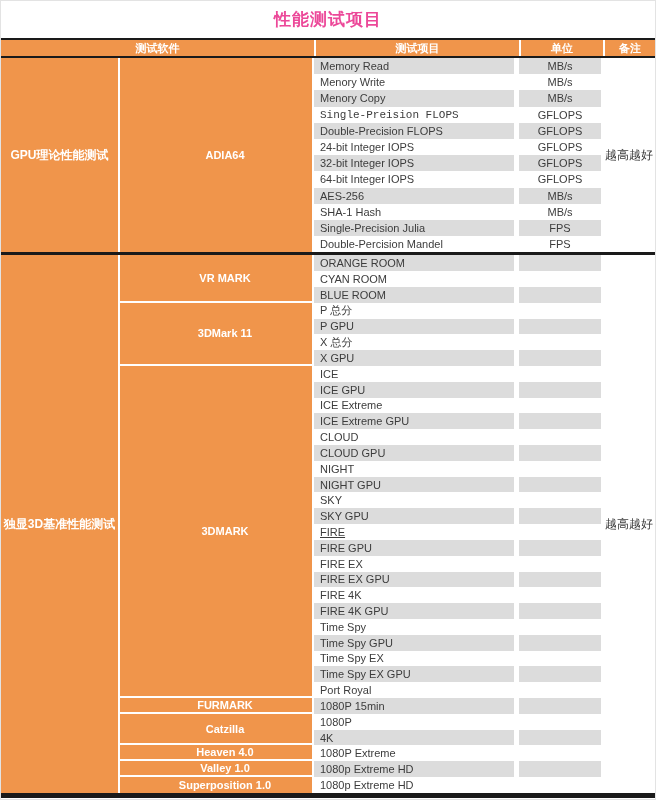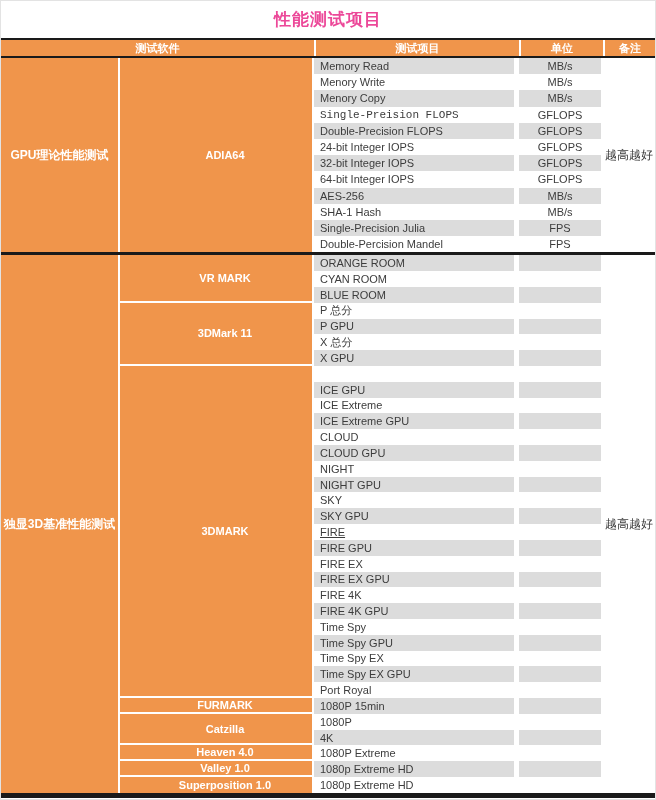--- a/index.html
+++ b/index.html
@@ -146,20 +146,21 @@
         <div class="sw swb" style="grid-row: 4 / span 4;">3DMark 11</div>
         <div class="item" style="grid-row: 4;">P 总分</div>
         <div class="unit" style="grid-row: 4;"></div>
         <div class="item odd" style="grid-row: 5;">P GPU</div>
         <div class="unit odd" style="grid-row: 5;"></div>
         <div class="item" style="grid-row: 6;">X 总分</div>
         <div class="unit" style="grid-row: 6;"></div>
         <div class="item odd" style="grid-row: 7;">X GPU</div>
         <div class="unit odd" style="grid-row: 7;"></div>
         <div class="sw swb" style="grid-row: 8 / span 21;">3DMARK</div>
+        <div class="item" style="grid-row: 8;">ICE</div>
         <div class="unit" style="grid-row: 8;"></div>
         <div class="item odd" style="grid-row: 9;">ICE GPU</div>
         <div class="unit odd" style="grid-row: 9;"></div>
         <div class="item" style="grid-row: 10;">ICE Extreme</div>
         <div class="unit" style="grid-row: 10;"></div>
         <div class="item odd" style="grid-row: 11;">ICE Extreme GPU</div>
         <div class="unit odd" style="grid-row: 11;"></div>
         <div class="item" style="grid-row: 12;">CLOUD</div>
         <div class="unit" style="grid-row: 12;"></div>
         <div class="item odd" style="grid-row: 13;">CLOUD GPU</div>

